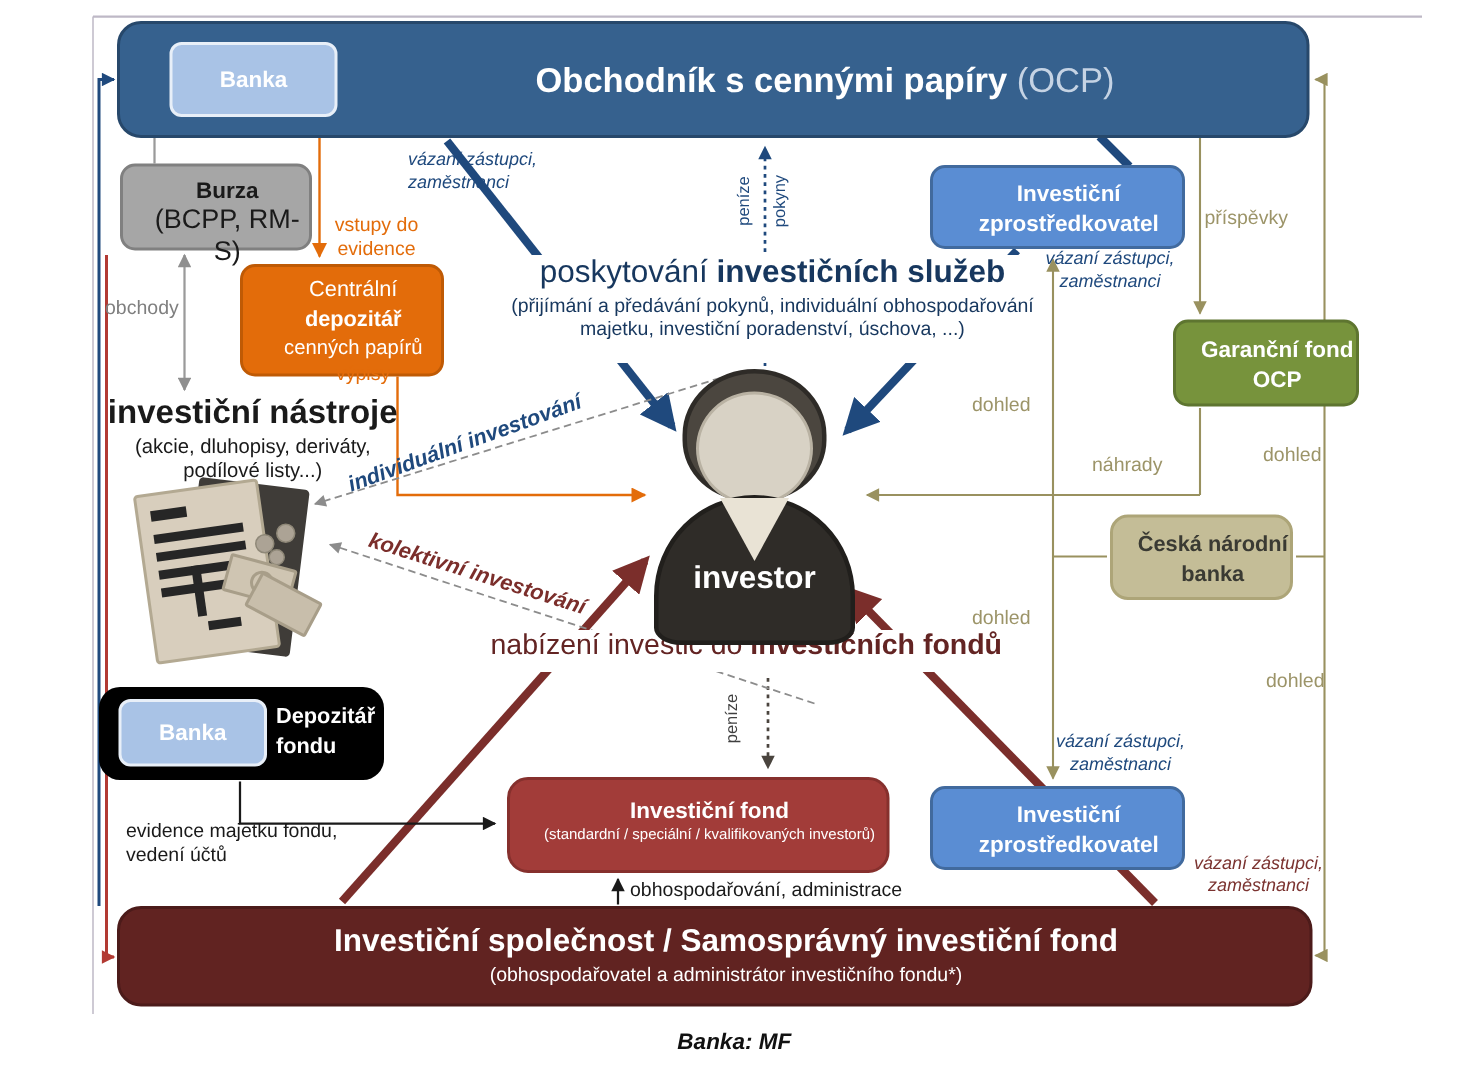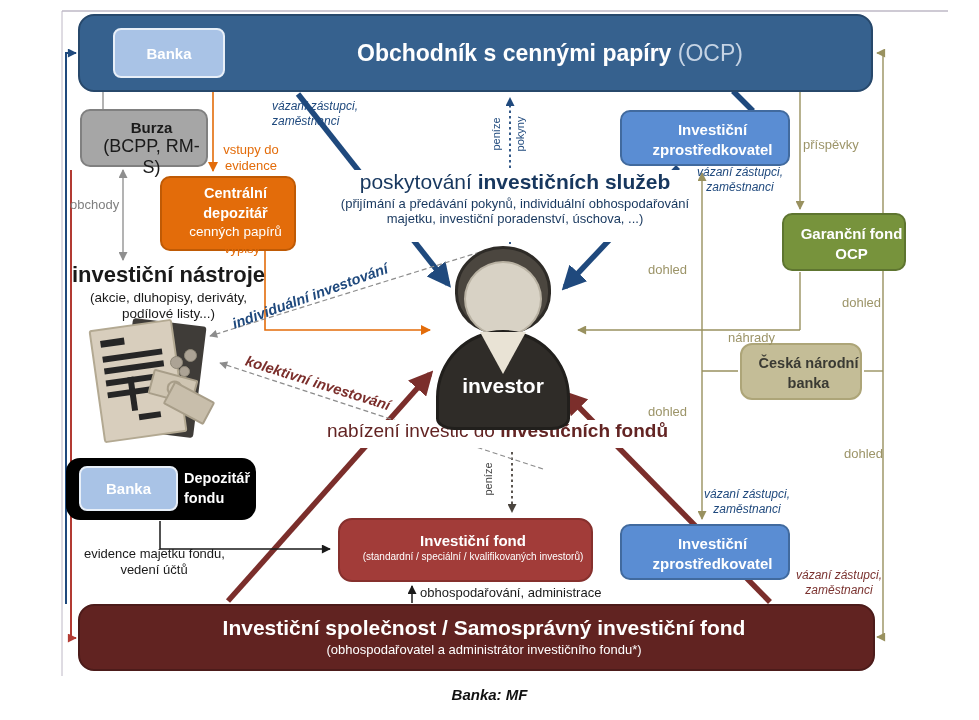--- a/index.html
+++ b/index.html
@@ -109,21 +109,21 @@
       <span style="font-weight:bold;">Obchodník  s cennými papíry</span><span style="color:#C5D3E4;"> (OCP)</span>
     </div>
   </div>
 
   <div class="box" style="left:80px;top:109px;width:128px;height:58px;background:#A6A6A6;border:2px solid #808080;border-radius:10px;color:#1a1a1a;padding-top:8px;">
     <div style="font-weight:bold;font-size:15px;">Burza</div>
     <div style="font-size:18px;">(BCPP, RM-S)</div>
   </div>
 
   <div class="box" style="left:160px;top:176px;width:136px;height:75px;background:#E36C0A;border:2px solid #BF5A05;border-radius:10px;color:#fff;padding-top:6px;line-height:1.35;">
-    <div style="font-weight:bold;font-size:14.5px;">Centrální</div>
+    <div style="font-weight:normal;font-size:14.5px;">Centrální</div>
     <div style="font-weight:bold;font-size:14.5px;">depozitář</div>
     <div style="font-size:13.5px;">cenných papírů</div>
   </div>
 
   <div class="box" style="left:620px;top:110px;width:170px;height:56px;background:#5A8DD3;border:2px solid #416A9E;border-radius:10px;color:#fff;font-weight:bold;font-size:15px;padding-top:8px;line-height:1.35;">
     <div>Investiční</div>
     <div>zprostředkovatel</div>
   </div>
 
   <div class="box" style="left:737px;top:213px;width:124px;height:58px;background:#77933C;border:2px solid #5E7530;border-radius:10px;color:#fff;font-weight:bold;font-size:15px;padding-top:9px;line-height:1.35;margin-left:45px;">
@@ -221,39 +221,39 @@
   <div class="rot navy" style="left:468px;top:128px;width:56px;font-size:11px;transform:rotate(-90deg);">peníze</div>
   <div class="rot navy" style="left:492px;top:128px;width:56px;font-size:11px;transform:rotate(-90deg);">pokyny</div>
 
   <div class="rot" style="left:200px;top:288px;width:220px;font-size:14.5px;font-weight:bold;font-style:italic;color:#1F497D;transform:rotate(-20deg);">individuální investování</div>
   <div class="rot" style="left:208px;top:375px;width:220px;font-size:14.5px;font-weight:bold;font-style:italic;color:#7B2E2B;transform:rotate(17.5deg);">kolektivní investování</div>
 
   <div class="lbl olv" style="left:648px;top:262px;">dohled</div>
   <div class="lbl olv" style="left:842px;top:295px;">dohled</div>
   <div class="lbl olv" style="left:648px;top:404px;">dohled</div>
   <div class="lbl olv" style="left:844px;top:446px;">dohled</div>
-  <div class="lbl olv" style="left:728px;top:302px;margin-top:28px;">náhrady</div>
+  <div class="lbl olv" style="left:728px;top:302px;">náhrady</div>
   <div class="lbl olv" style="left:803px;top:137px;">příspěvky</div>
 
   <div class="lbl blueline ctr" style="left:690px;top:165px;width:100px;">
     <div>vázaní zástupci,</div>
     <div>zaměstnanci</div>
   </div>
 
   <div class="lbl blueline ctr" style="left:697px;top:487px;width:100px;">
     <div>vázaní zástupci,</div>
     <div>zaměstnanci</div>
   </div>
 
   <div class="lbl ctr it" style="left:793px;top:568px;width:92px;font-size:12px;color:#7B3330;line-height:1.25;">
     <div>vázaní zástupci,</div>
     <div>zaměstnanci</div>
   </div>
 
-  <div class="lbl" style="left:84px;top:546px;width:140px;text-align:center;color:#1A1A1A;font-size:13px;line-height:1.25;">
+  <div class="lbl" style="left:84px;top:546px;width:140px;text-align:left;color:#1A1A1A;font-size:13px;line-height:1.25;">
     <div>evidence majetku fondu,</div>
     <div>vedení účtů</div>
   </div>
 
   <div class="lbl" style="left:420px;top:585px;color:#1A1A1A;font-size:13px;">obhospodařování, administrace</div>
 
   <div class="rot" style="left:460px;top:473px;width:56px;font-size:11px;color:#3F3F3F;transform:rotate(-90deg);">peníze</div>
 
   <div class="lbl" style="left:0;top:686px;width:979px;text-align:center;font-size:15px;font-weight:bold;font-style:italic;color:#111;">Banka: MF</div>
 

